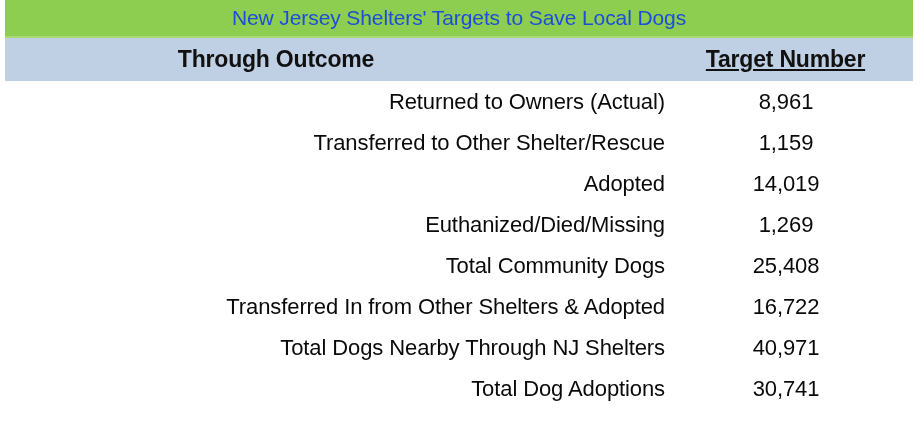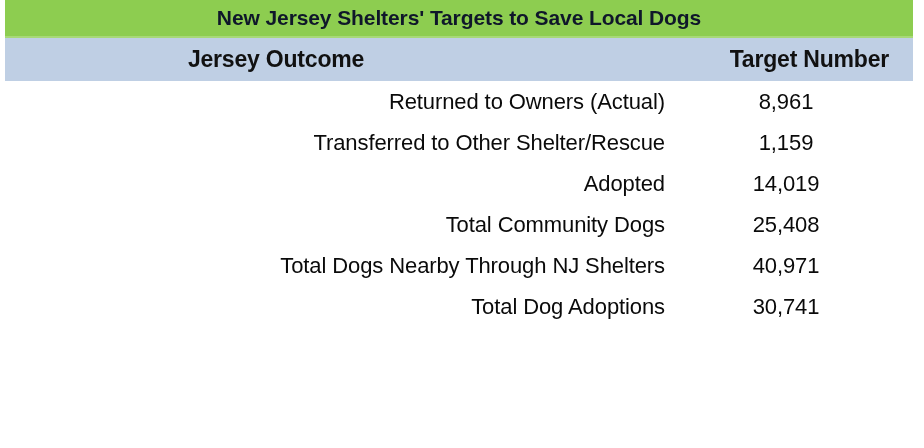--- a/index.html
+++ b/index.html
@@ -22,45 +22,46 @@
   }
   table.data-table {
     width: 100%;
     border-collapse: collapse;
     table-layout: fixed;
   }
   .title-row td {
     background: #8DCD50;
     border-bottom: 2px solid #A7D977;
     text-align: center;
-    font-weight: bold;
+    font-weight: normal;
     font-size: 21px;
-    color: #0f172a;
+    color: #1d4ed8;
     height: 36px;
     padding: 0;
     line-height: 36px;
     letter-spacing: -0.1px;
   }
   .subhead-row th {
     background: #BFCFE4;
     font-weight: bold;
     font-size: 23px;
     color: #111111;
     height: 43px;
     padding: 0;
     line-height: 43px;
     letter-spacing: -0.2px;
   }
   .subhead-row th.col-outcome {
     text-align: center;
     padding-right: 118px;
   }
   .subhead-row th.col-number {
-    text-align: right;
-    padding-right: 24px;
+    text-align: center;
+    padding-right: 7px;
+    text-decoration: underline;
   }
   .data-row td {
     background: #ffffff;
     font-size: 22px;
     color: #0a0a0a;
     height: 41px;
     padding: 0;
     line-height: 41px;
     white-space: nowrap;
     letter-spacing: -0.1px;
@@ -83,39 +84,47 @@
   <table class="data-table">
     <colgroup>
       <col class="c-label">
       <col class="c-value">
     </colgroup>
     <tbody>
       <tr class="title-row">
         <td colspan="2">New Jersey Shelters' Targets to Save Local Dogs</td>
       </tr>
       <tr class="subhead-row">
-        <th class="col-outcome">Jersey Outcome</th>
+        <th class="col-outcome">Through Outcome</th>
         <th class="col-number">Target Number</th>
       </tr>
 
       <tr class="data-row">
         <td class="cell-label">Returned to Owners (Actual)</td>
         <td class="cell-value">8,961</td>
       </tr>
       <tr class="data-row">
         <td class="cell-label">Transferred to Other Shelter/Rescue</td>
         <td class="cell-value">1,159</td>
       </tr>
       <tr class="data-row">
         <td class="cell-label">Adopted</td>
         <td class="cell-value">14,019</td>
       </tr>
       <tr class="data-row">
+        <td class="cell-label">Euthanized/Died/Missing</td>
+        <td class="cell-value">1,269</td>
+      </tr>
+      <tr class="data-row">
         <td class="cell-label">Total Community Dogs</td>
         <td class="cell-value">25,408</td>
+      </tr>
+      <tr class="data-row">
+        <td class="cell-label">Transferred In from Other Shelters &amp; Adopted</td>
+        <td class="cell-value">16,722</td>
       </tr>
       <tr class="data-row">
         <td class="cell-label">Total Dogs Nearby Through NJ Shelters</td>
         <td class="cell-value">40,971</td>
       </tr>
       <tr class="data-row">
         <td class="cell-label">Total Dog Adoptions</td>
         <td class="cell-value">30,741</td>
       </tr>
     </tbody>

